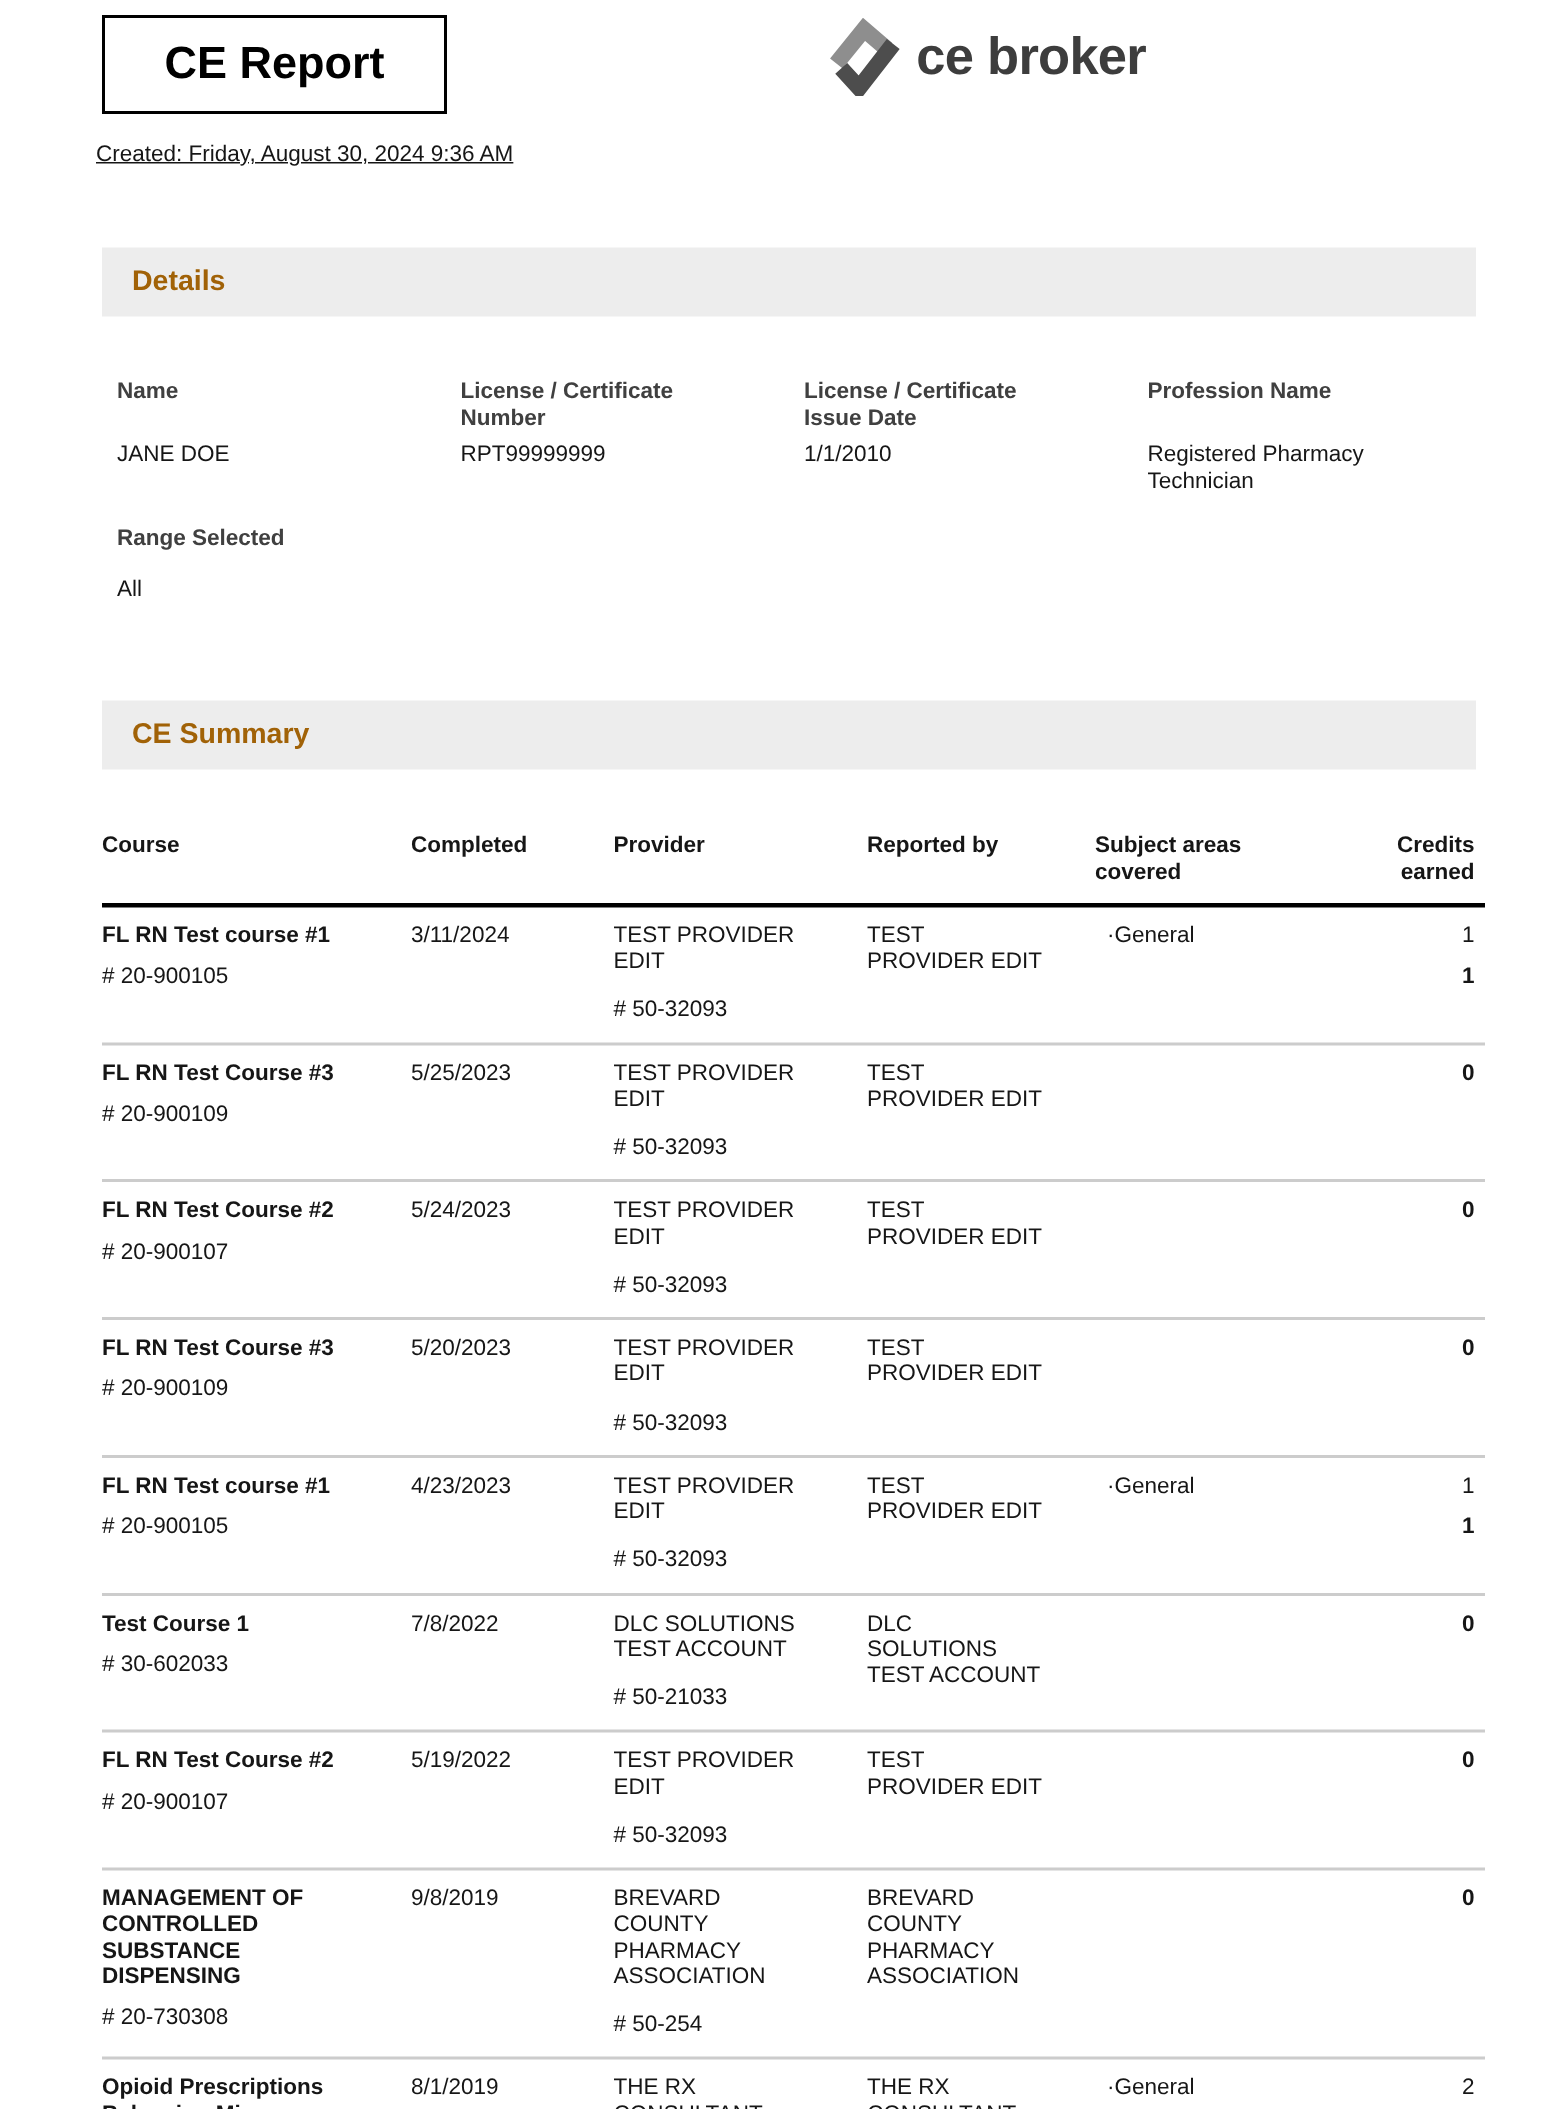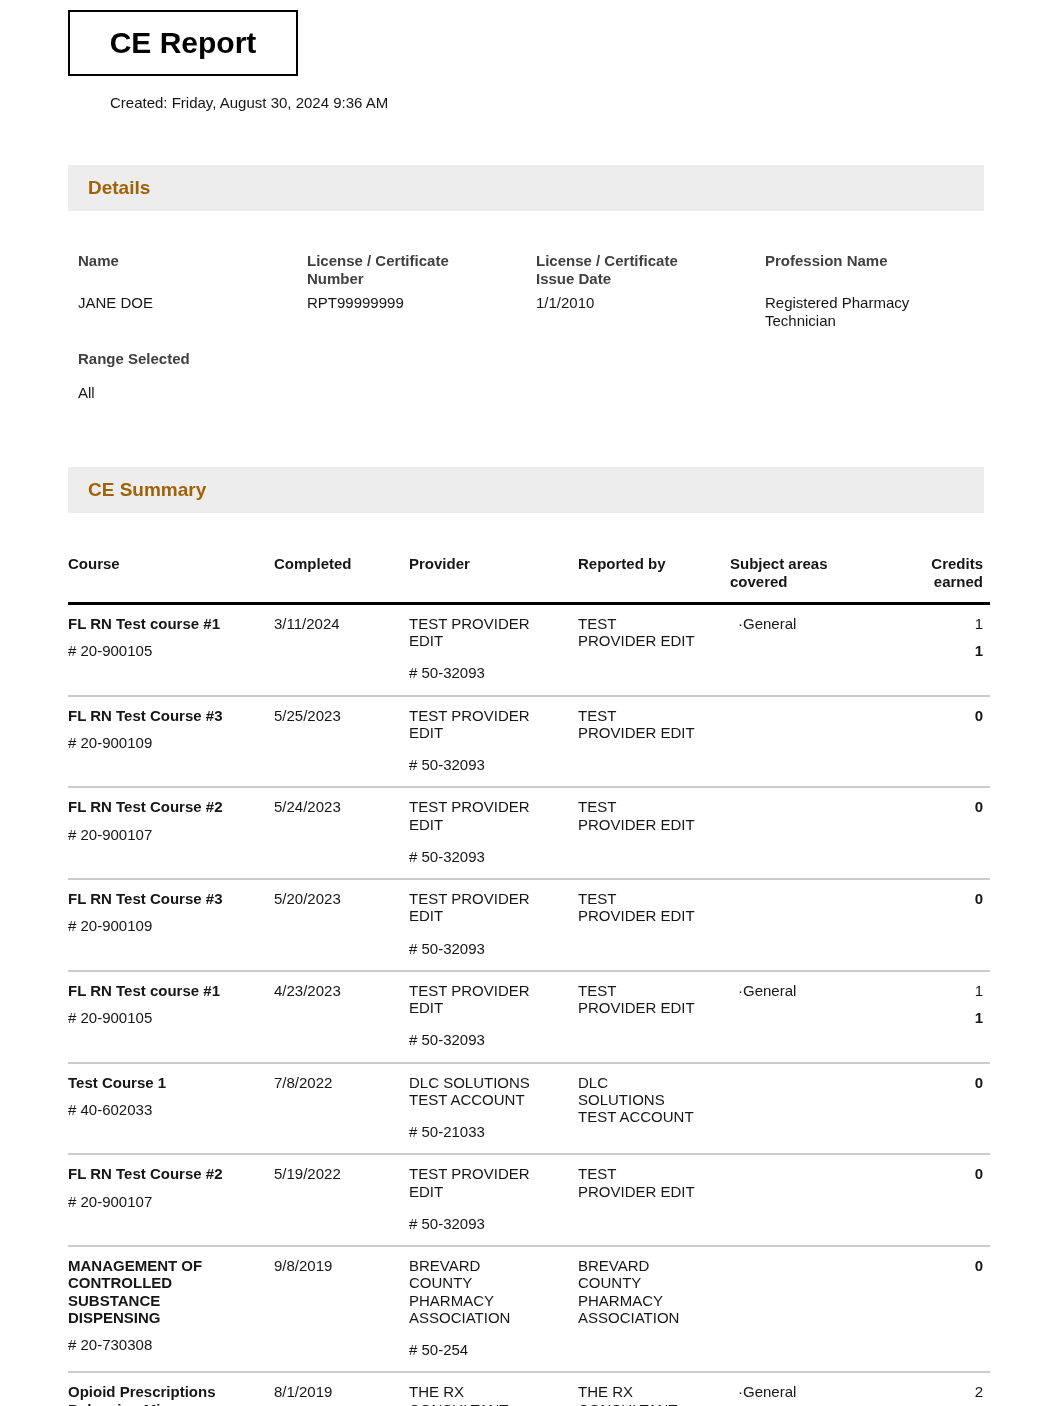--- a/index.html
+++ b/index.html
@@ -20,21 +20,21 @@
   .title-box {
     border:2px solid #000; width:226px; height:62px;
     display:flex; align-items:center; justify-content:center;
   }
   .title-box h1 { margin:0; font-size:30px; font-weight:bold; color:#000; }
   .logo { display:flex; align-items:center; gap:9px; margin-top:2px; }
   .logo svg { display:block; }
   .logo-text {
     font-size:35px; font-weight:bold; color:#3d3d3d; letter-spacing:-0.5px;
   }
-  .created { margin:18px 0 0 110px; color:#161616; }
+  .created { margin:18px 0 0 64px; color:#161616;text-decoration:underline; }
 
   
   .section-band {
     margin-left:68px; width:896px; height:46px; background:#ededed;
     display:flex; align-items:center; padding-left:20px;
     font-size:19px; font-weight:bold; color:#a16207;
   }
   .band-details { margin-top:54px; }
   .band-summary { margin-top:66px; }
 
@@ -75,20 +75,29 @@
 </style>
 </head>
 <body>
 
 <div class="page">
 
   <header class="top">
     <div class="title-box">
       <h1>CE Report</h1>
     </div>
+    <div class="logo">
+      <span>
+        <svg width="52" height="52" viewBox="0 0 48 48" aria-hidden="true">
+          <polyline points="7,28 24,7 38,19" fill="none" stroke="#8e8e8e" stroke-width="10" stroke-linejoin="miter"></polyline>
+          <polyline points="10,31 21,43 42,16" fill="none" stroke="#4d4d4d" stroke-width="10" stroke-linejoin="miter"></polyline>
+        </svg>
+      </span>
+      <span class="logo-text">ce broker</span>
+    </div>
   </header>
 
   <div class="created">Created: Friday, August 30, 2024 9:36 AM</div>
 
   <div class="section-band band-details">
     <span>Details</span>
   </div>
 
   <div class="details-grid">
     <div class="dlabel">Name</div>
@@ -231,21 +240,21 @@
     </div>
     <div class="cell c-credits">
       <div class="credit-sub">1</div>
       <div class="credit-total">1</div>
     </div>
   </div>
 
   <div class="trow">
     <div class="cell c-course">
       <div class="course-title">Test Course 1</div>
-      <div class="course-num"># 40-602033</div>
+      <div class="course-num"># 30-602033</div>
     </div>
     <div class="cell c-completed">7/8/2022</div>
     <div class="cell c-provider">
       <div class="provider-name">DLC SOLUTIONS
 TEST ACCOUNT</div>
       <div class="provider-num"># 50-21033</div>
     </div>
     <div class="cell c-reported">DLC
 SOLUTIONS
 TEST ACCOUNT</div>

